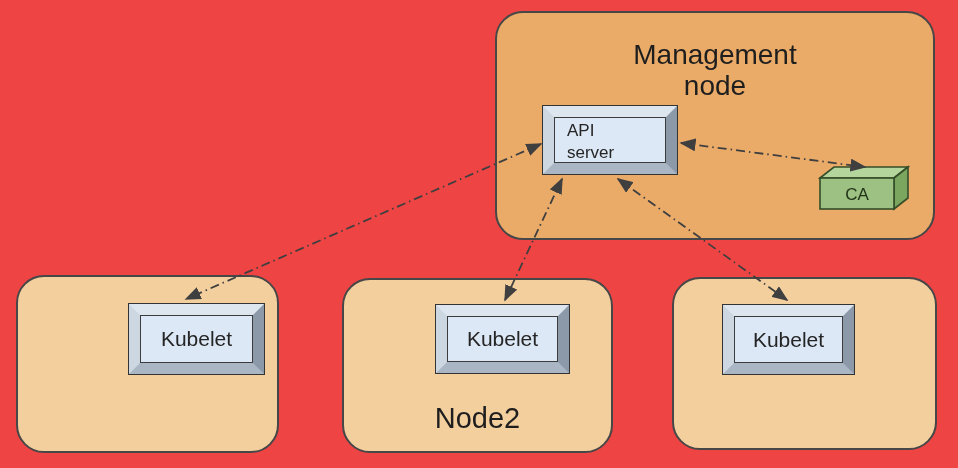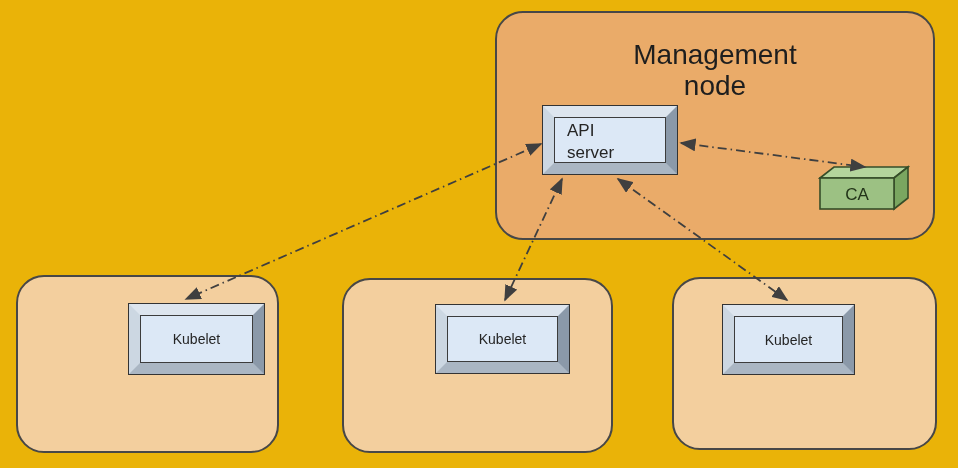--- a/index.html
+++ b/index.html
@@ -1,19 +1,19 @@
 <!DOCTYPE html>
 <html style="--management-fill: #eaab69; --node-fill: #f3cf9e; --box-border: #474747; --server-face: #dce8f6; --bevel-top: #dde5ee; --bevel-left: #ccd7e2; --bevel-right: #8b99a9; --bevel-bottom: #aab6c3; --ca-front: #9cc183; --ca-top: #b4d59c; --ca-side: #7aa660; --ca-border: #364d28; --arrow: #3f3f3f; --text: #1e1e1e;"><head>
 <meta charset="utf-8">
 <style>
   html,body{margin:0;padding:0;background:#ffffff;}
   .canvas{
     position:relative;
     width:958px;height:468px;
-    background:#eab308;
+    background:#ef4444;
     font-family:"Liberation Sans", sans-serif;
     color:var(--text,#1e1e1e);
     overflow:hidden;
   }
   
   .group-box{
     position:absolute;
     box-sizing:border-box;
     border:2px solid var(--box-border,#474747);
     border-radius:28px;
@@ -54,21 +54,21 @@
   }
   .face{
     box-sizing:border-box;
     width:100%;height:100%;
     background:var(--server-face,#dce8f6);
     border:1px solid #3c3c3c;
     display:flex;
   }
   .face.center{align-items:center;justify-content:center;}
   .small-label{
-    font-size:14px;
+    font-size:21px;
     color:#252525;
   }
   .api-label{
     font-size:17px;line-height:22px;
     padding:2px 0 0 12px;
     white-space:pre-line;
     text-align:left;
   }
   .api-box{left:542px;top:105px;width:136px;height:70px;}
   .k1{left:110px;top:26px;width:137px;height:72px;}
@@ -134,20 +134,21 @@
   </div>
 
   <div class="group-box nodebox n2">
     <div class="box3d k2">
       <div class="bevel">
         <div class="face center">
           <span class="small-label">Kubelet</span>
         </div>
       </div>
     </div>
+    <div class="group-title node-title">Node2</div>
   </div>
 
   <div class="group-box nodebox n3">
     <div class="box3d k3">
       <div class="bevel">
         <div class="face center">
           <span class="small-label">Kubelet</span>
         </div>
       </div>
     </div>

